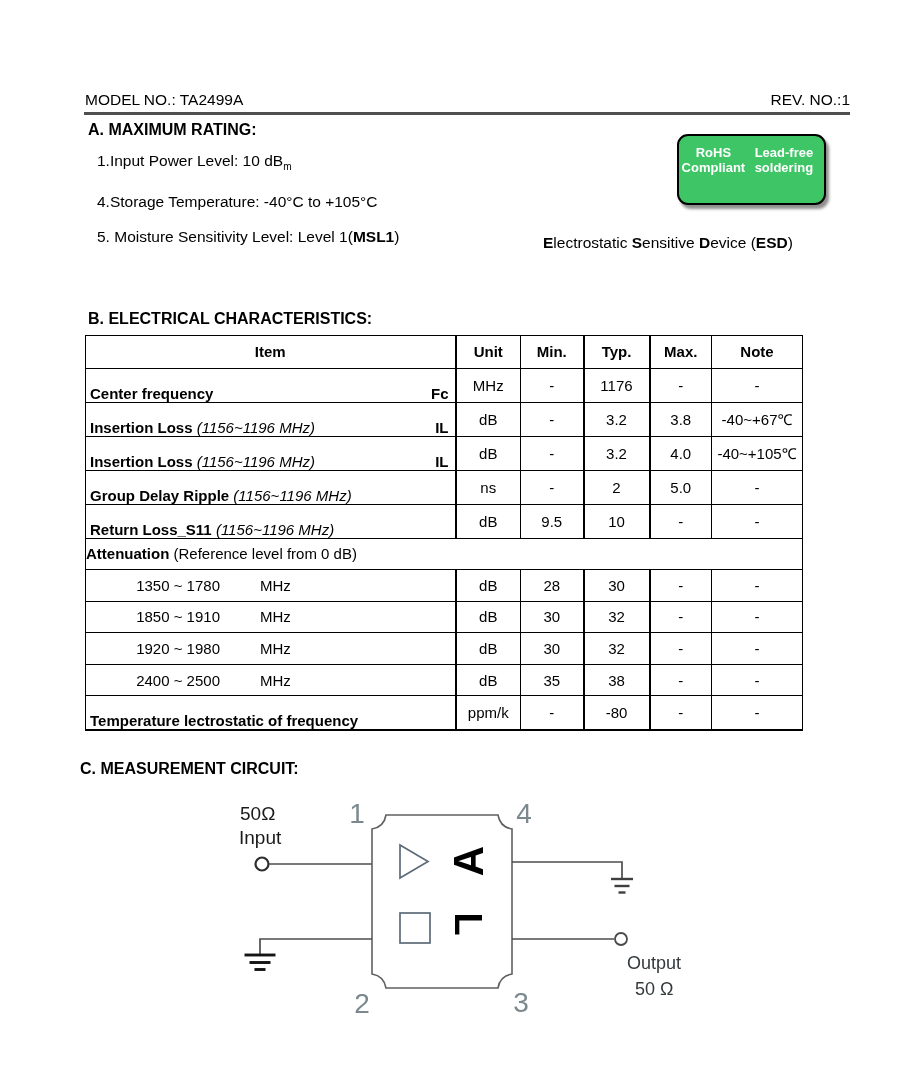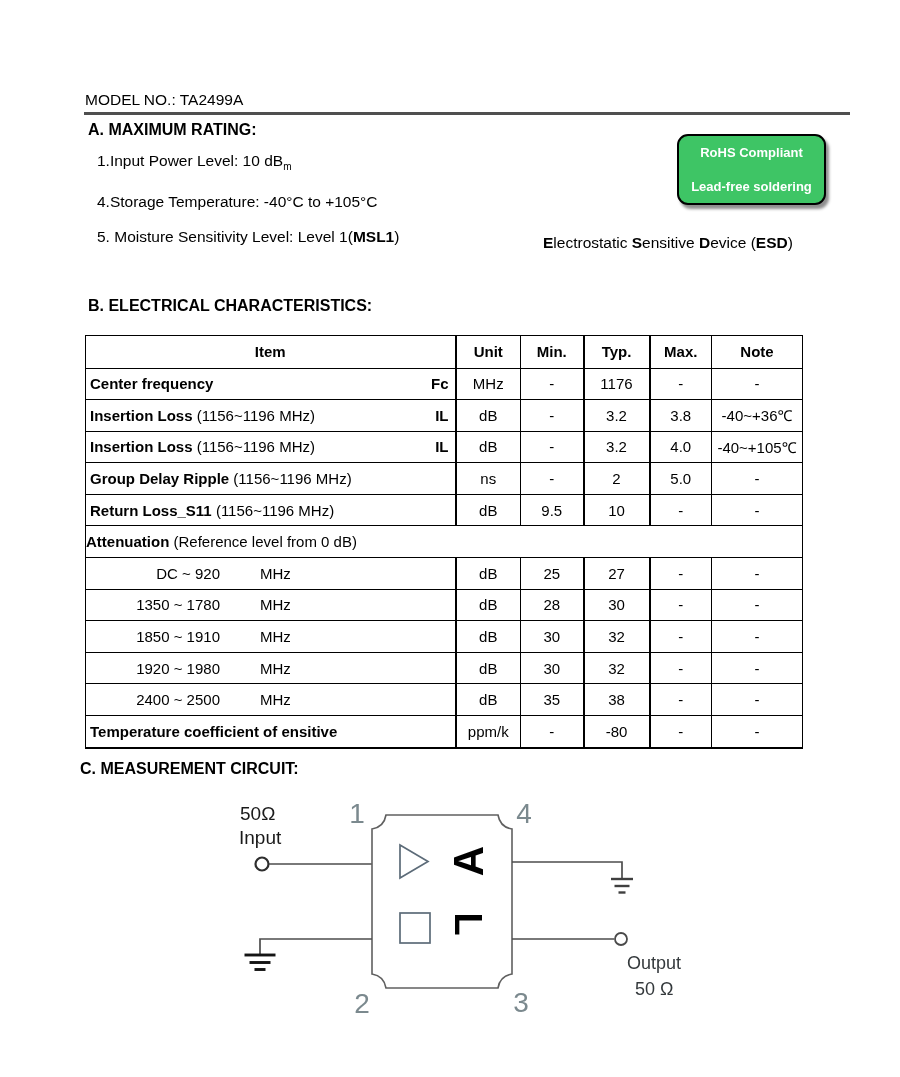--- a/index.html
+++ b/index.html
@@ -15,59 +15,60 @@
   .divider{left:84px;top:112px;width:766px;height:3px;background:#4f4f4f;}
 
   
   .sec-heading{font-size:16px;font-weight:bold;}
   .sec-a-heading{left:88px;top:121px;}
   .rating-list{left:97px;top:143px;font-size:15.5px;line-height:35px;}
   sub{font-size:10px;}
 
   .rohs-badge{left:677px;top:134px;width:149px;height:71px;background:#3ec565;
       border:2.2px solid #000;border-radius:11px;box-shadow:3px 4px 3px #8f8f8f;
-      display:flex;flex-direction:column;justify-content:space-between;
+      display:flex;justify-content:space-between;
       padding:9px 2px;box-sizing:border-box;text-align:center;}
   .rohs-badge div{color:#fff;font-size:13px;font-weight:bold;}
   .esd-note{left:543px;top:234px;font-size:15.5px;}
 
   
-  .sec-b-heading{left:88px;top:297px;}
+  .sec-b-heading{left:88px;top:310px;}
   .spec{position:absolute;left:85px;top:335px;border-collapse:collapse;table-layout:fixed;
         border:1.6px solid #000;}
   .spec td{border-top:1.1px solid #000;height:30.6px;font-size:15px;padding:0;
            text-align:center;vertical-align:middle;overflow:hidden;}
   .spec tr.hdr td{height:31.5px;font-weight:bold;border-top:none;}
   .spec tr.last td{border-bottom:2.2px solid #000;}
   .c-unit{border-left:2.2px solid #000 !important;}
   .c-min{border-left:1.1px solid #000 !important;}
   .c-typ{border-left:2.2px solid #000 !important;}
   .c-max{border-left:2.2px solid #000 !important;}
   .c-note{border-left:1.1px solid #000 !important;}
   .c-item{text-align:left !important;}
-  .name-cell{display:flex;align-items:flex-end;padding:0 4px;}
+  .name-cell{display:flex;align-items:flex-end;padding:0 4px;margin-top:16px;}
   .row-name{font-weight:bold;white-space:pre;}
-  .row-range{white-space:pre;}
+  .row-range{white-space:pre;font-style:italic;}
   .row-sym{font-weight:bold;margin-left:auto;padding-right:2px;}
   .note-small{font-size:12.5px;}
   .att-head{padding:0 0 0 4px;}
   .att-range{display:inline-block;width:120px;text-align:right;white-space:pre;}
   .att-mhz{margin-left:40px;}
 
   
   .sec-c-heading{left:80px;top:760px;}
   .circuit-svg{left:180px;top:783px;}
   .circ-label{font-family:"Liberation Sans",sans-serif;}
 </style>
 </head>
 <body>
 
 <div class="page">
 
   <div class="abs model-line">MODEL NO.: TA2499A</div>
+  <div class="abs rev-line">REV. NO.:1</div>
   <div class="abs divider"></div>
 
   <div class="abs sec-heading sec-a-heading">A. MAXIMUM RATING:</div>
   <div class="abs rating-list">
     <div><span>1.Input Power Level: 10 dB</span><sub>m</sub></div>
     <div><span>4.Storage Temperature: -40°C to +105°C</span></div>
     <div><span>5. Moisture Sensitivity Level: Level 1(</span><span class="b">MSL1</span><span>)</span></div>
   </div>
 
   <div class="abs rohs-badge">
@@ -116,21 +117,21 @@
             <div class="name-cell">
               <span class="row-name">Insertion Loss</span>
               <span class="row-range"> (1156~1196 MHz)</span>
               <span class="row-sym">IL</span>
             </div>
           </td>
       <td class="c-unit">dB</td>
       <td class="c-min">-</td>
       <td class="c-typ">3.2</td>
       <td class="c-max">3.8</td>
-      <td class="c-note note-small">-40~+36℃</td>
+      <td class="c-note note-small">-40~+67℃</td>
     </tr>
     <tr>
       <td class="c-item">
             <div class="name-cell">
               <span class="row-name">Insertion Loss</span>
               <span class="row-range"> (1156~1196 MHz)</span>
               <span class="row-sym">IL</span>
             </div>
           </td>
       <td class="c-unit">dB</td>
@@ -165,30 +166,20 @@
       <td class="c-min">9.5</td>
       <td class="c-typ">10</td>
       <td class="c-max">-</td>
       <td class="c-note">-</td>
     </tr>
     <tr>
       <td colspan="6" class="c-item att-head"><span class="row-name">Attenuation</span><span> (Reference level from 0 dB)</span></td>
     </tr>
     <tr>
       <td class="c-item">
-            <div style="padding-left:14px;"><span class="att-range">DC ~ 920</span><span class="att-mhz">MHz</span></div>
-          </td>
-      <td class="c-unit">dB</td>
-      <td class="c-min">25</td>
-      <td class="c-typ">27</td>
-      <td class="c-max">-</td>
-      <td class="c-note">-</td>
-    </tr>
-    <tr>
-      <td class="c-item">
             <div style="padding-left:14px;"><span class="att-range">1350 ~ 1780</span><span class="att-mhz">MHz</span></div>
           </td>
       <td class="c-unit">dB</td>
       <td class="c-min">28</td>
       <td class="c-typ">30</td>
       <td class="c-max">-</td>
       <td class="c-note">-</td>
     </tr>
     <tr>
       <td class="c-item">
@@ -216,21 +207,21 @@
           </td>
       <td class="c-unit">dB</td>
       <td class="c-min">35</td>
       <td class="c-typ">38</td>
       <td class="c-max">-</td>
       <td class="c-note">-</td>
     </tr>
     <tr class="last">
       <td class="c-item">
             <div class="name-cell">
-              <span class="row-name">Temperature coefficient of ensitive</span>
+              <span class="row-name">Temperature lectrostatic of frequency</span>
             </div>
           </td>
       <td class="c-unit">ppm/k</td>
       <td class="c-min">-</td>
       <td class="c-typ">-80</td>
       <td class="c-max">-</td>
       <td class="c-note">-</td>
     </tr>
   </tbody>
     </table>

